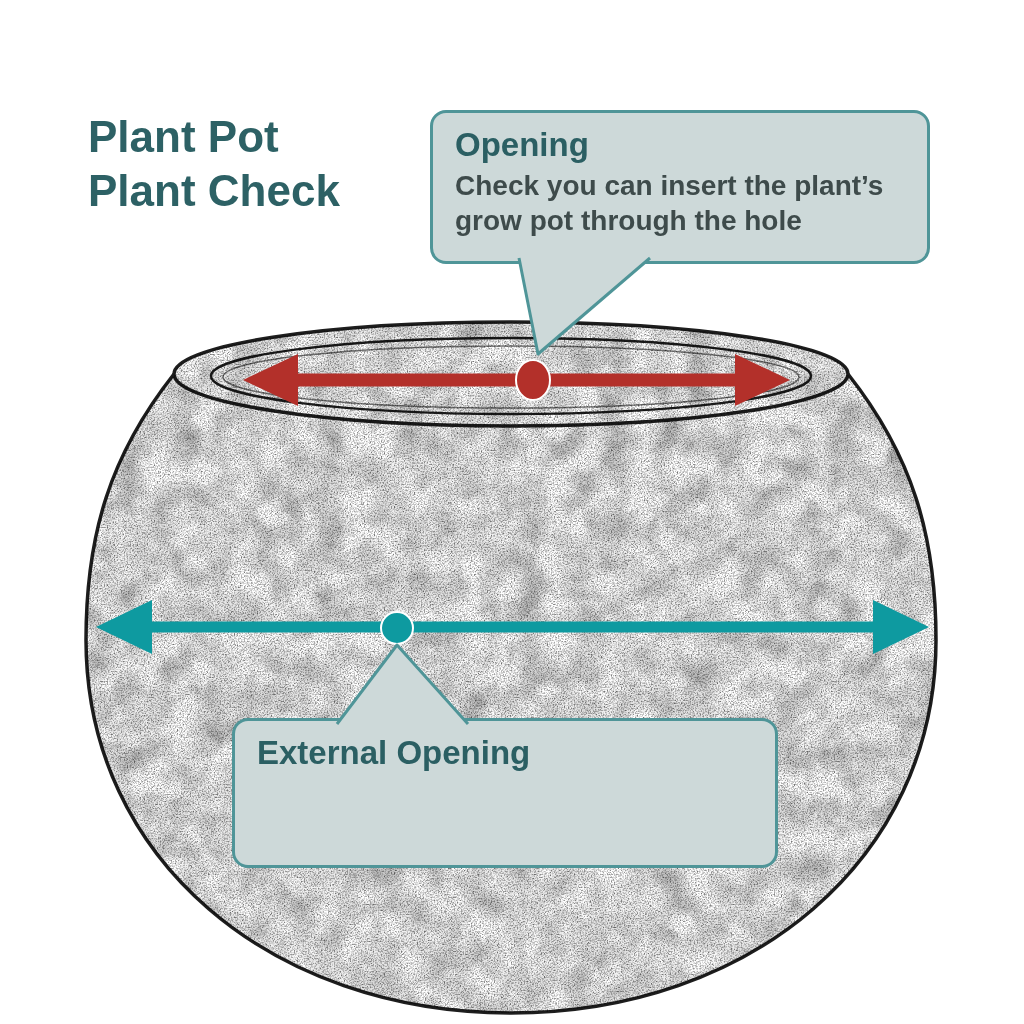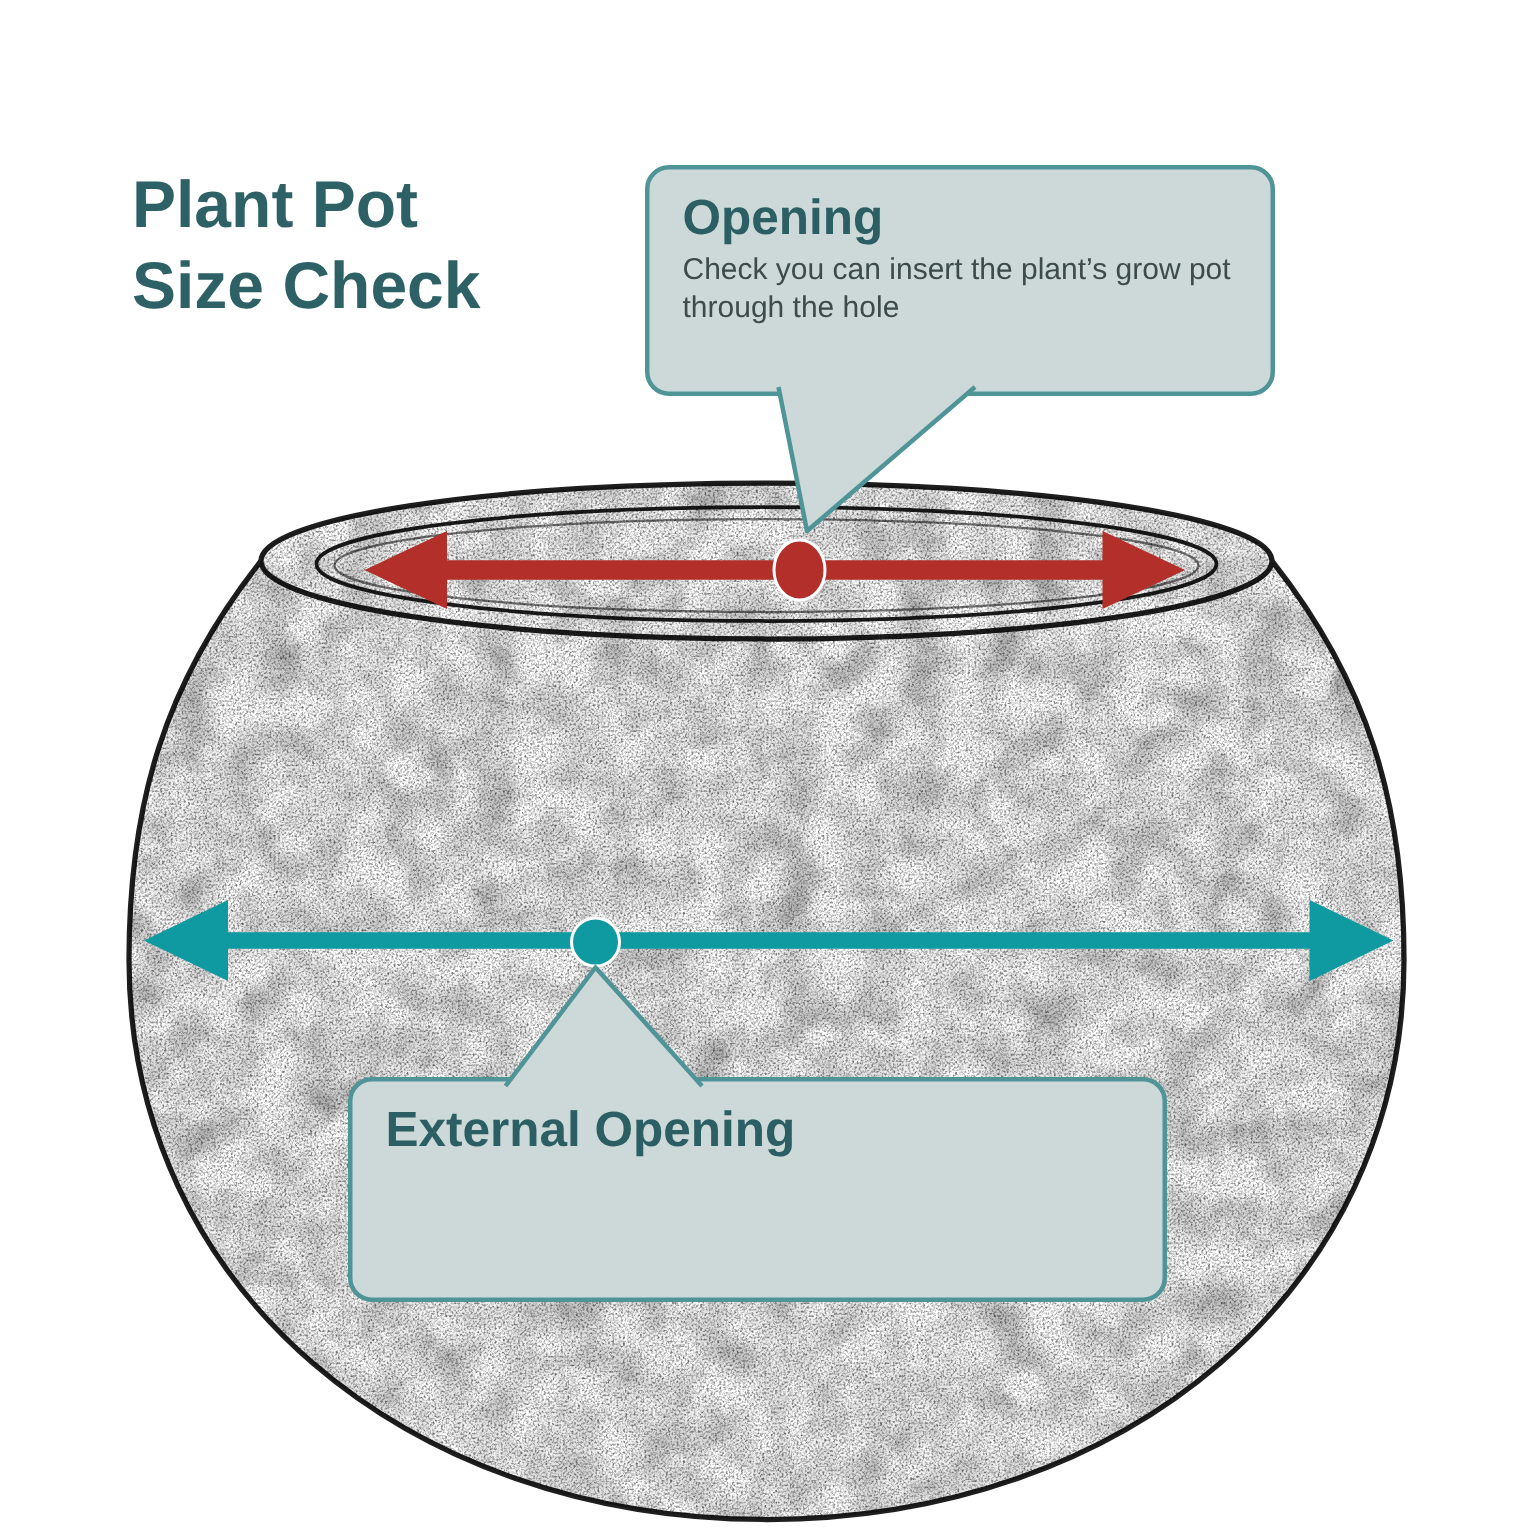--- a/index.html
+++ b/index.html
@@ -26,23 +26,23 @@
     position:absolute;z-index:2;box-sizing:border-box;
     background:var(--callout_bg);
     border:3px solid var(--callout_border);
     border-radius:16px;
     padding:12px 22px 14px;
   }
   .callout .callout-heading{
     margin:0 0 3px;font-size:33px;font-weight:bold;color:var(--heading);line-height:1.2;
   }
   .callout .callout-body{
-    margin:0;font-size:20px;font-weight:400;color:var(--body_text);line-height:1.28;
+    margin:0;font-size:28px;font-weight:700;color:var(--body_text);line-height:1.28;
   }
-  #callout-opening{left:430px;top:110px;width:420px;height:154px;}
+  #callout-opening{left:430px;top:110px;width:500px;height:154px;}
   #callout-diameter{left:232px;top:718px;width:546px;height:150px;}
   .tail{position:absolute;z-index:3;}
   .tail path{
     fill:var(--callout_bg);
     stroke:var(--callout_border);
     stroke-width:3;
     stroke-linejoin:round;
   }
   .pot-outline{fill:#ffffff;stroke:var(--ink);stroke-width:3.5;}
   .pot-line{fill:none;stroke:var(--ink);}
@@ -101,21 +101,21 @@
     <g>
       <line class="arrow-teal-line" x1="146" y1="627" x2="879" y2="627"></line>
       <polygon class="arrow-teal-head" points="96,627 152,600 152,654"></polygon>
       <polygon class="arrow-teal-head" points="929,627 873,600 873,654"></polygon>
       <circle class="dot-teal" cx="397" cy="628" r="16"></circle>
     </g>
   </svg>
 
   <div class="title">
     <div>Plant Pot</div>
-    <div>Size Check</div>
+    <div>Plant Check</div>
   </div>
 
   <div class="callout" id="callout-opening">
     <h2 class="callout-heading">Opening</h2>
     <p class="callout-body">Check you can insert the plant’s grow pot through the hole</p>
   </div>
   <svg class="tail" style="left:505px;top:252px;" width="160" height="112" viewBox="0 0 160 112">
     <path d="M 14 6 L 33 102 L 145 6"></path>
   </svg>
 

